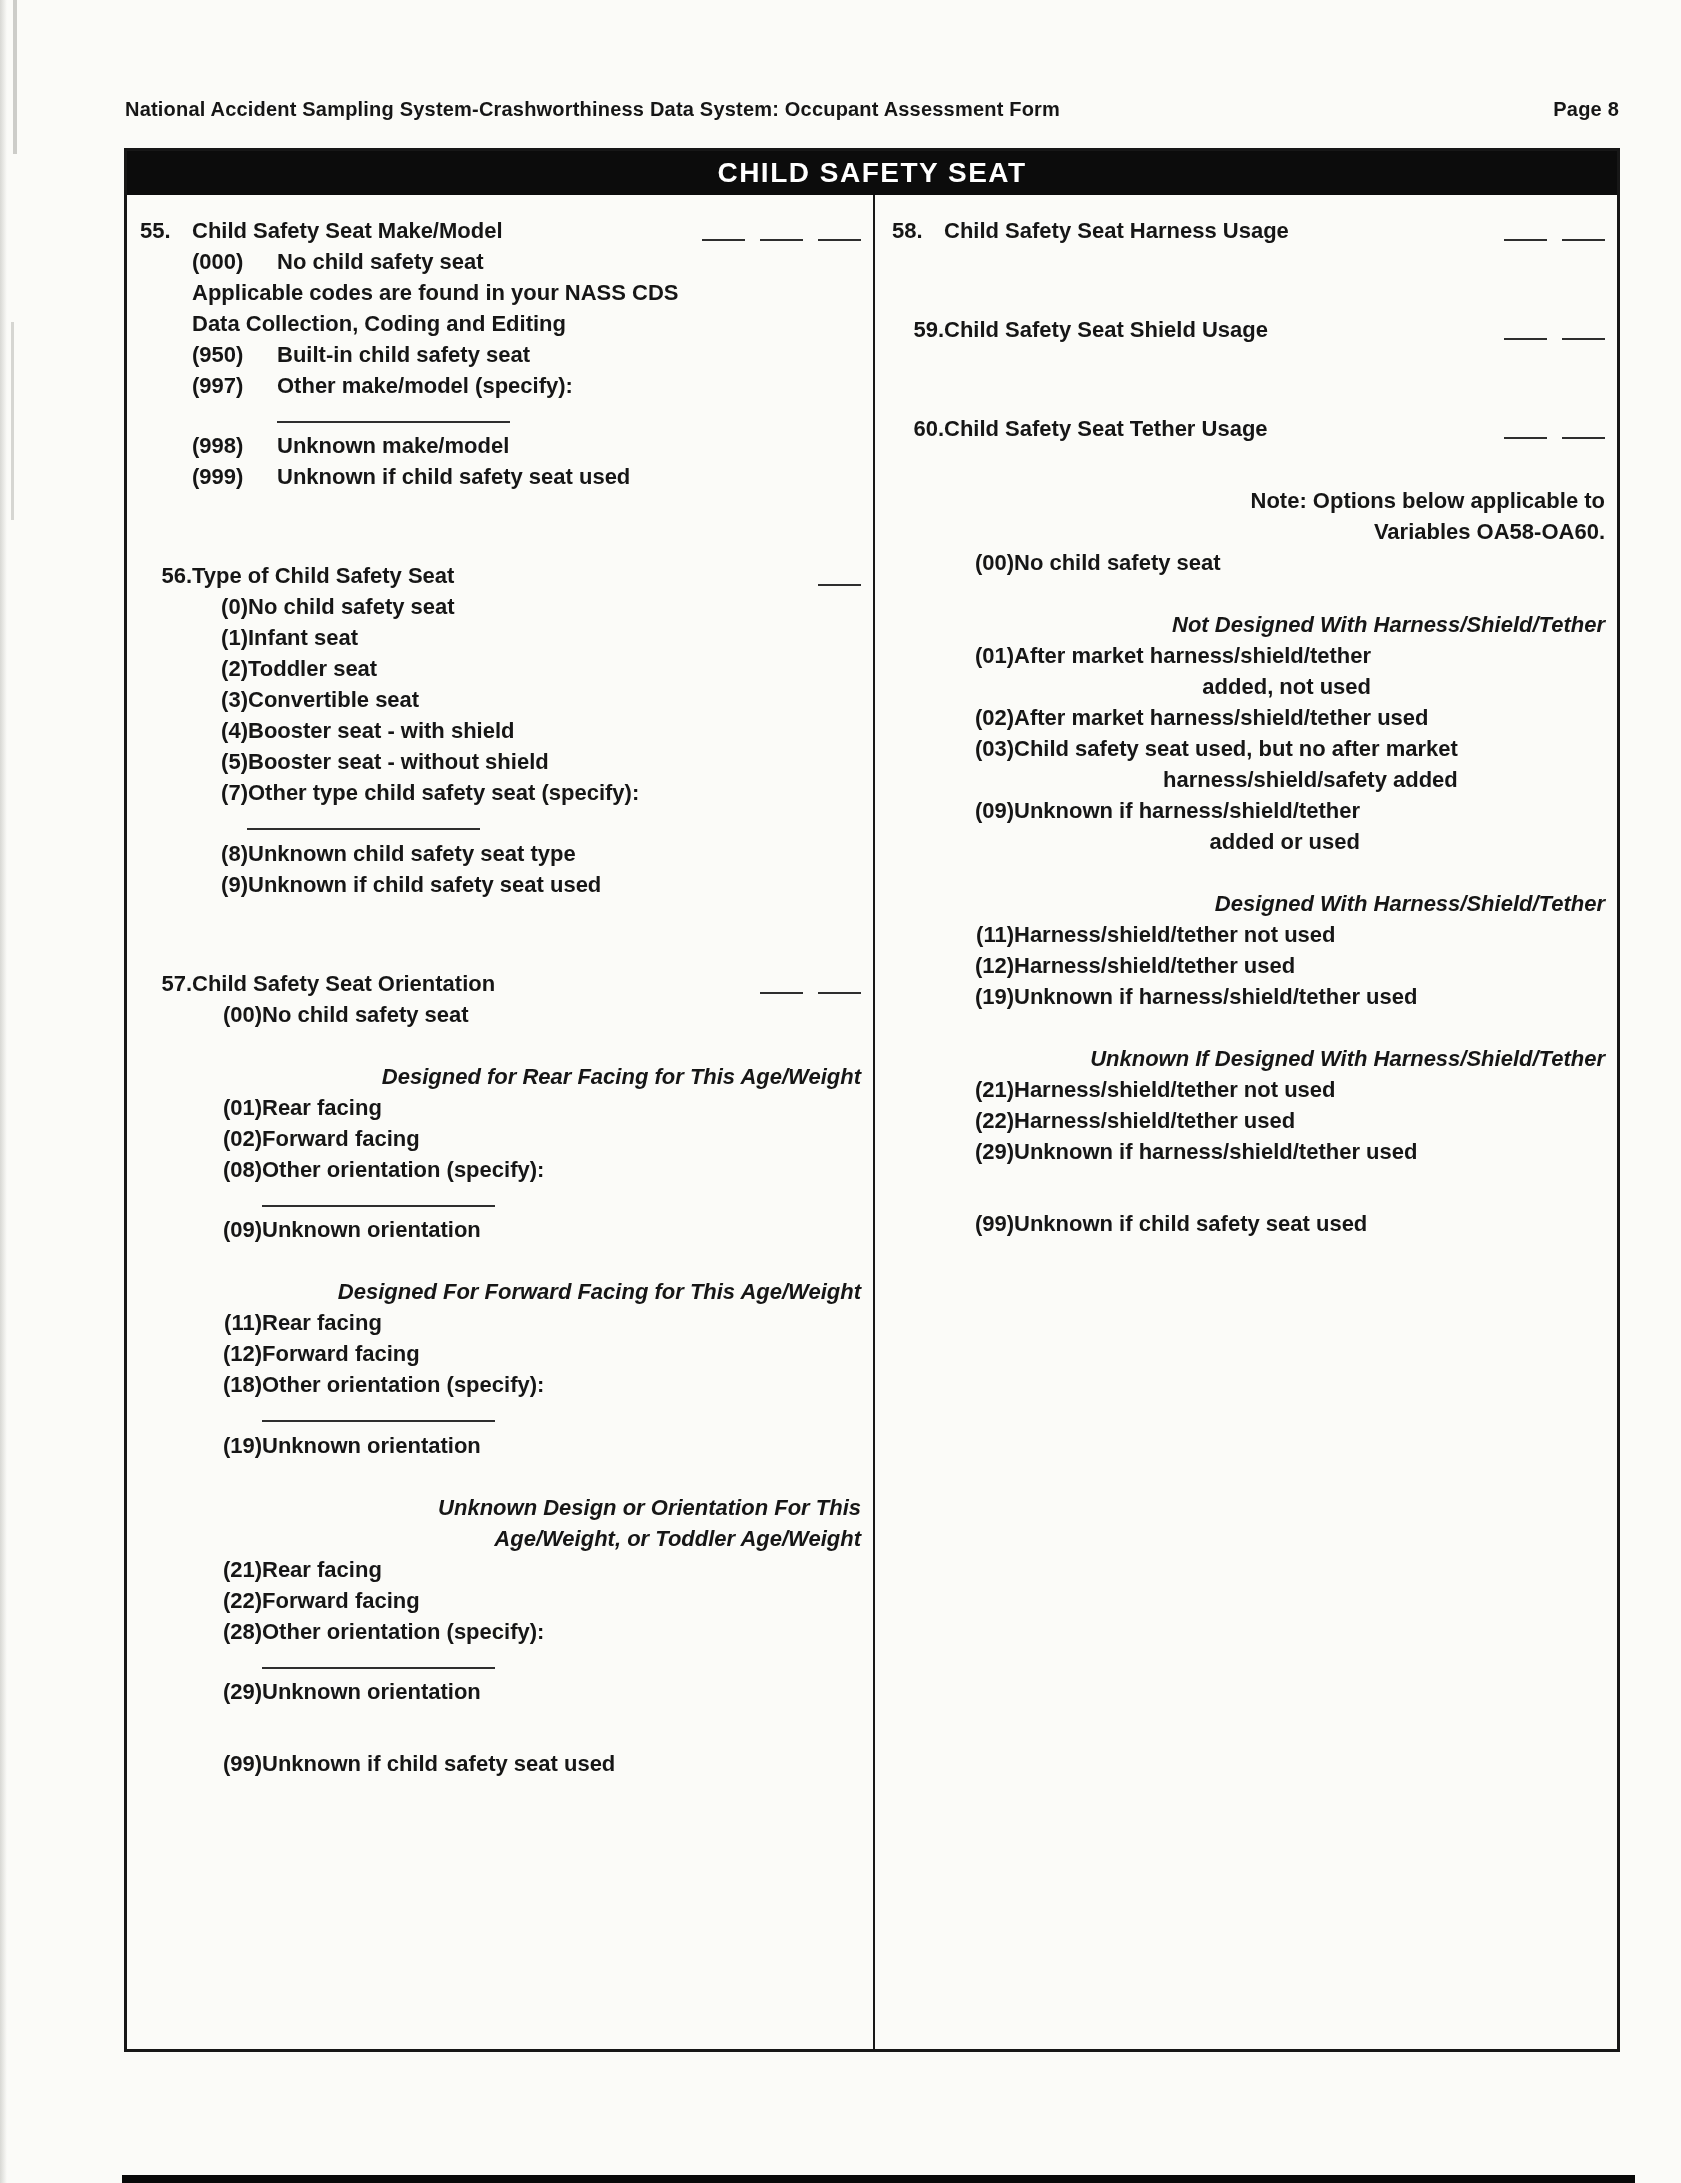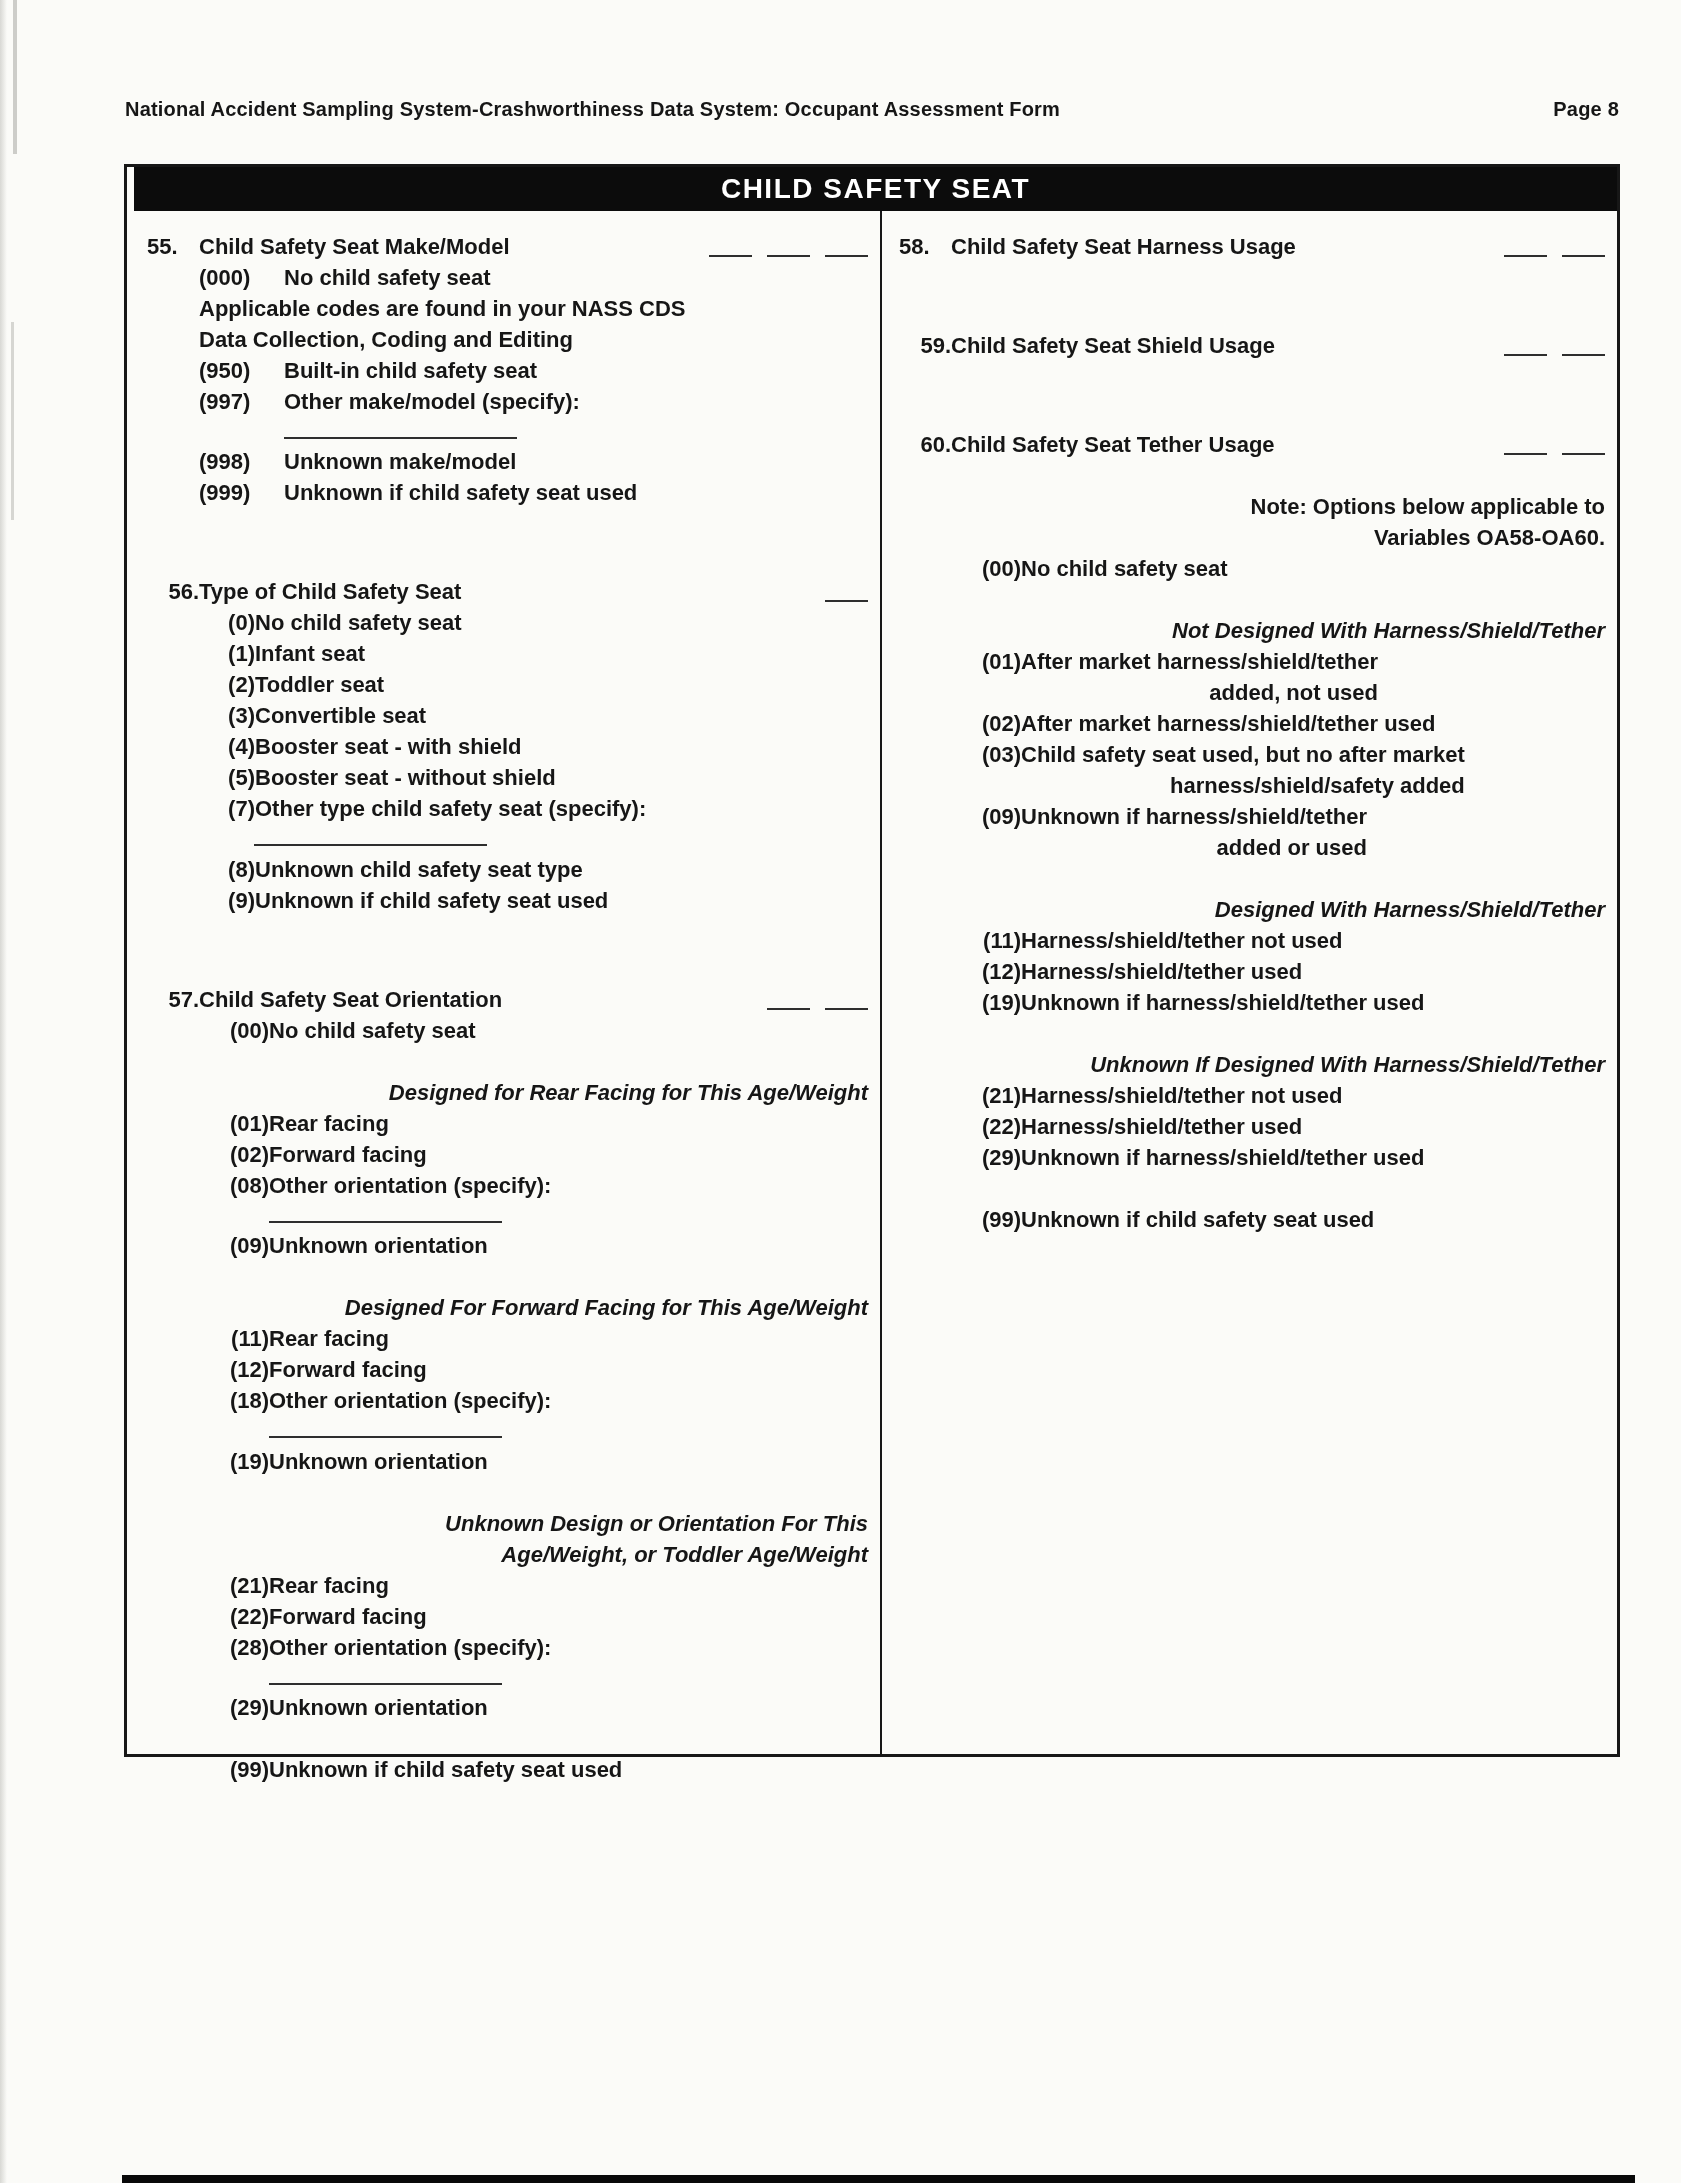--- a/index.html
+++ b/index.html
@@ -19,23 +19,22 @@
   .edge-artifact-1 { position:absolute; left:13px; top:0; width:3.5px; height:154px; background:#cdcdc9; }
   .edge-artifact-2 { position:absolute; left:11px; top:322px; width:3px; height:198px; background:#d6d6d2; }
 
   .page-header {
     position:absolute; left:125px; right:63px; top:98px;
     display:flex; justify-content:space-between; align-items:baseline;
     font-size:20px; letter-spacing:0.2px;
   }
 
   .form-box {
-    position:absolute; left:124px; top:164px; width:1496px; height:1593px;
+    position:absolute; left:124px; top:148px; width:1496px; height:1904px;
     border:3px solid #171717;
-    padding-left:7px;
   }
   .banner {
     height:44px; background:#0c0c0c; color:#ffffff;
     display:flex; align-items:center; justify-content:center;
     font-size:28px; letter-spacing:1.5px;
   }
   .columns { display:flex; height:calc(100% - 44px); }
   .col { padding:20px 12px 0 13px; }
   .col-left { width:748px; border-right:2.5px solid #171717; }
   .col-right { flex:1; padding-left:17px; }
@@ -45,21 +44,21 @@
   .q-head { display:flex; align-items:baseline; }
   .qnum { flex:none; width:52px; }
   .qtitle { white-space:nowrap; }
   .blanks { margin-left:auto; display:flex; gap:15px; align-self:flex-end; padding-bottom:5px; }
   .blank { width:43px; height:1px; border-bottom:2.5px solid #2e2e2e; }
 
   .entry { margin-left:52px; }
   .item { display:flex; }
   .code { flex:none; }
   .iheader { font-style:italic; margin-top:31px; }
-  .gap { margin-top:31px; }
+  .gap { margin-top:41px; }
   .writein { height:22px; width:233px; border-bottom:2px solid #2e2e2e; margin-bottom:7.4px; }
 
   .bottom-bar { position:absolute; left:122px; bottom:0; width:1513px; height:8.4px; background:#090909; }
 </style>
 </head>
 <body>
 
 <div class="page-left-edge"></div>
 <div class="edge-artifact-1"></div>
 <div class="edge-artifact-2"></div>

